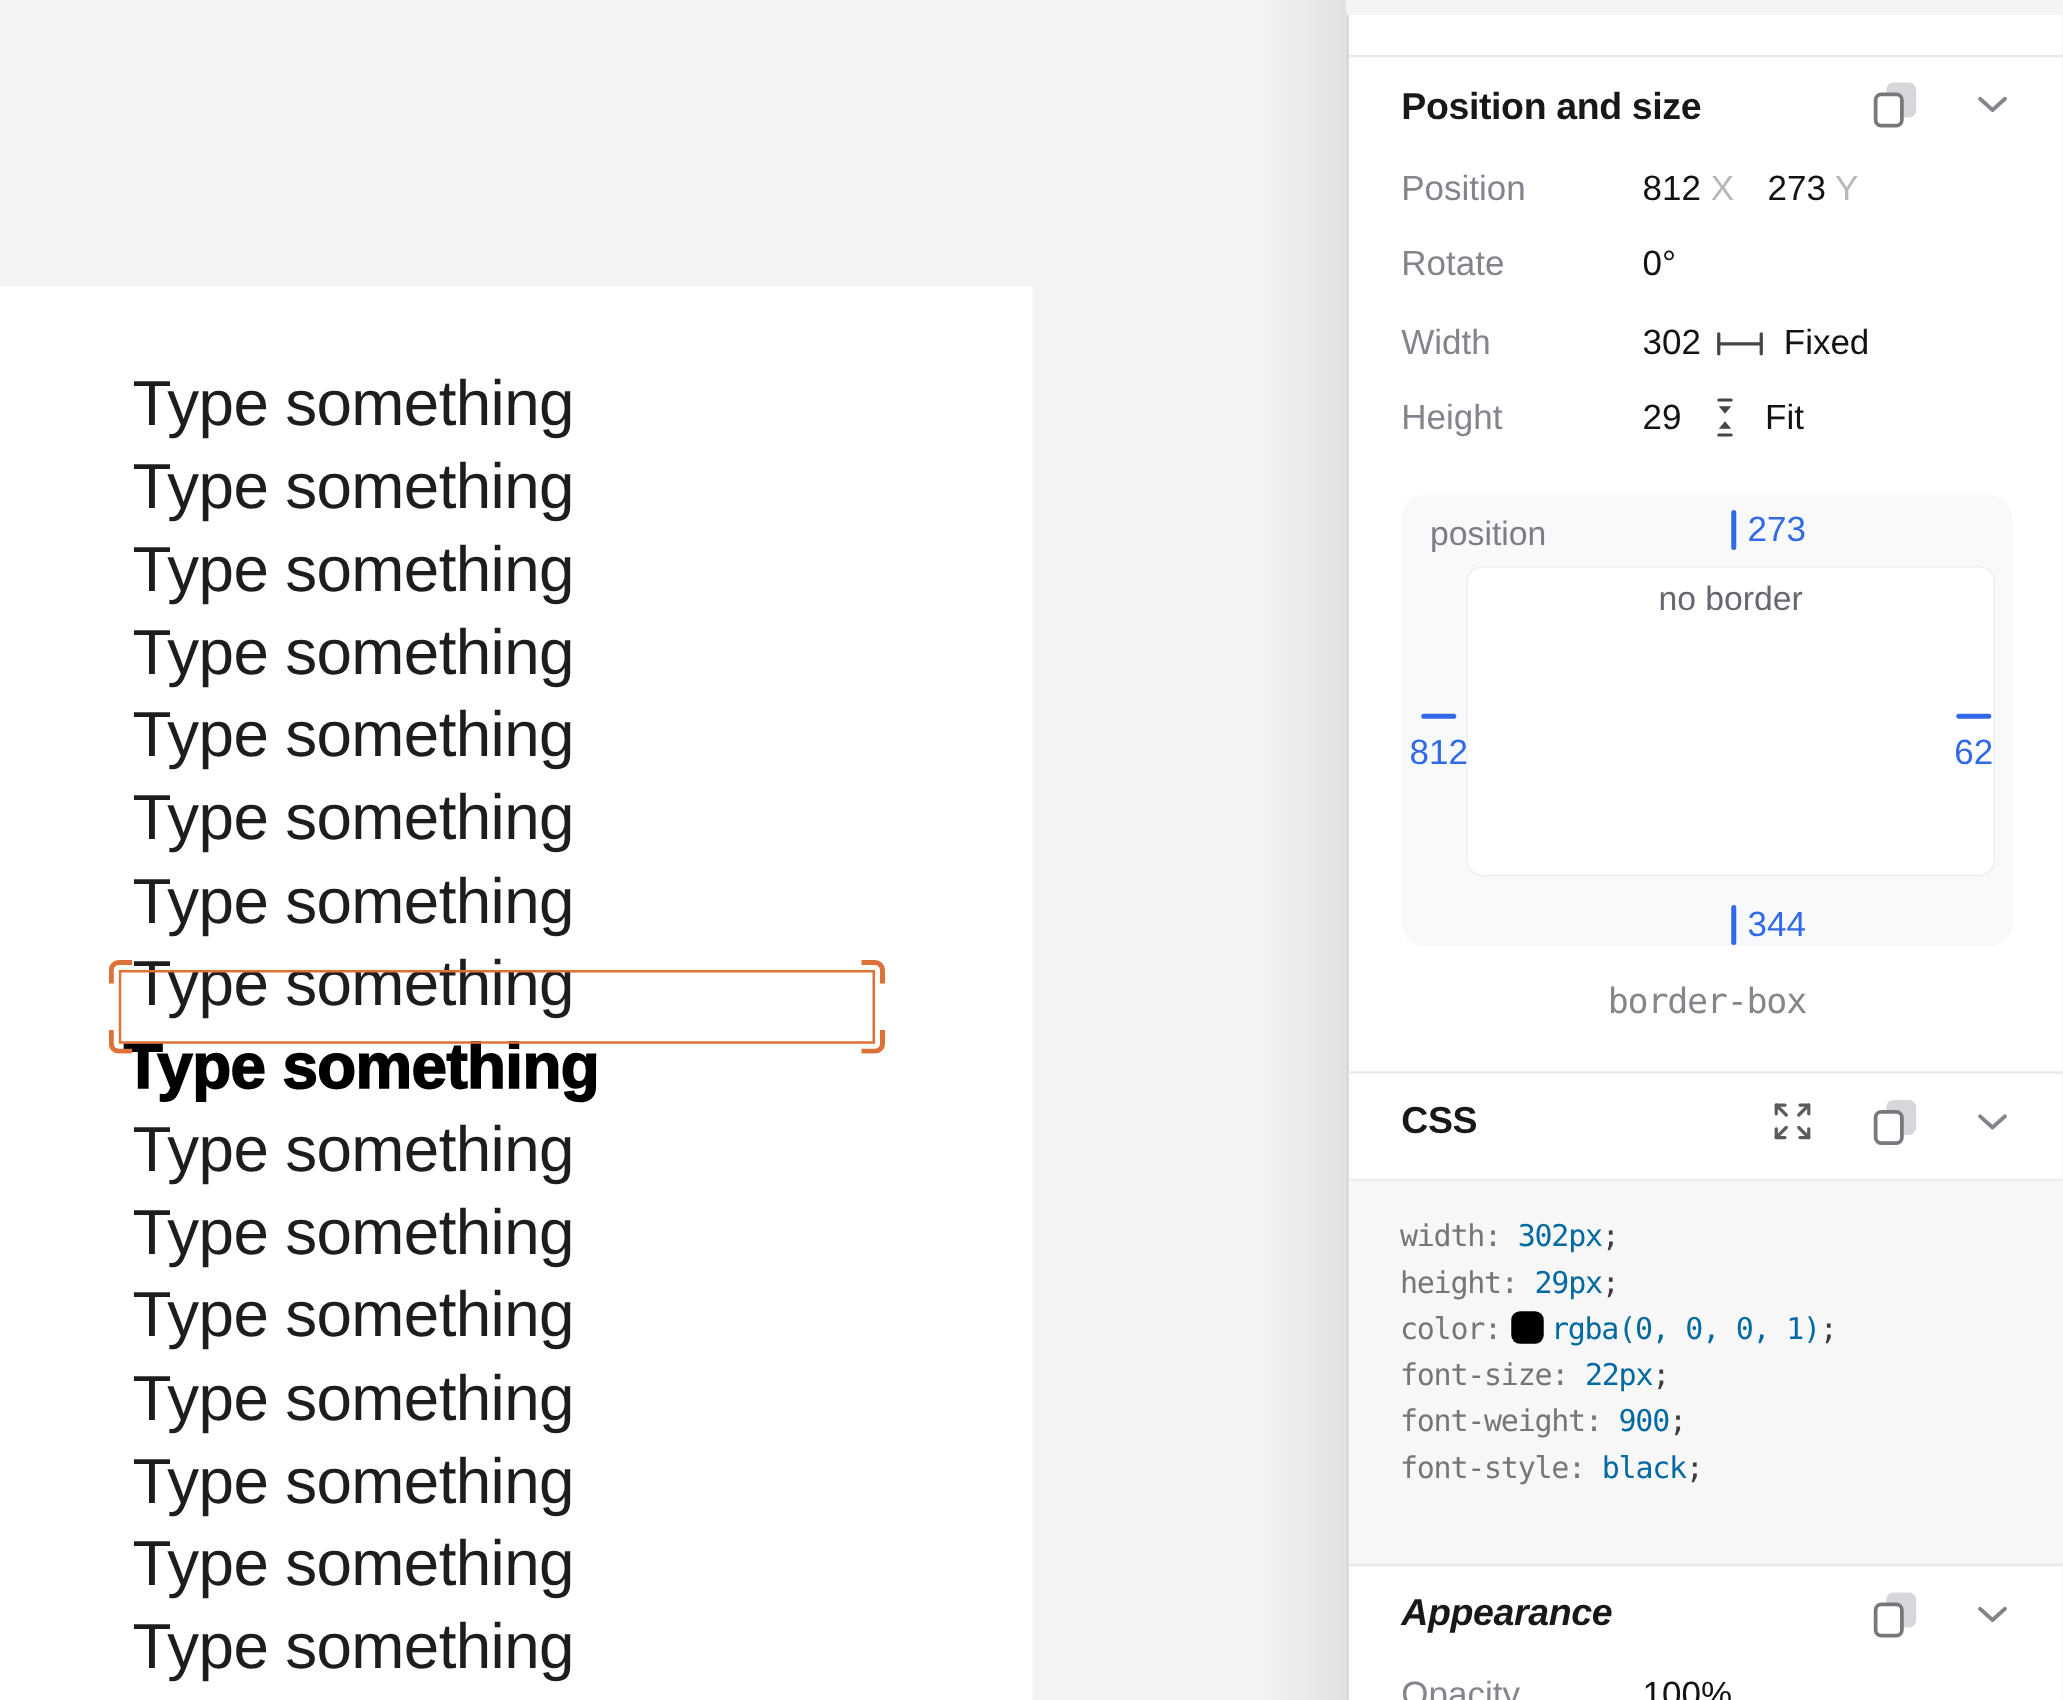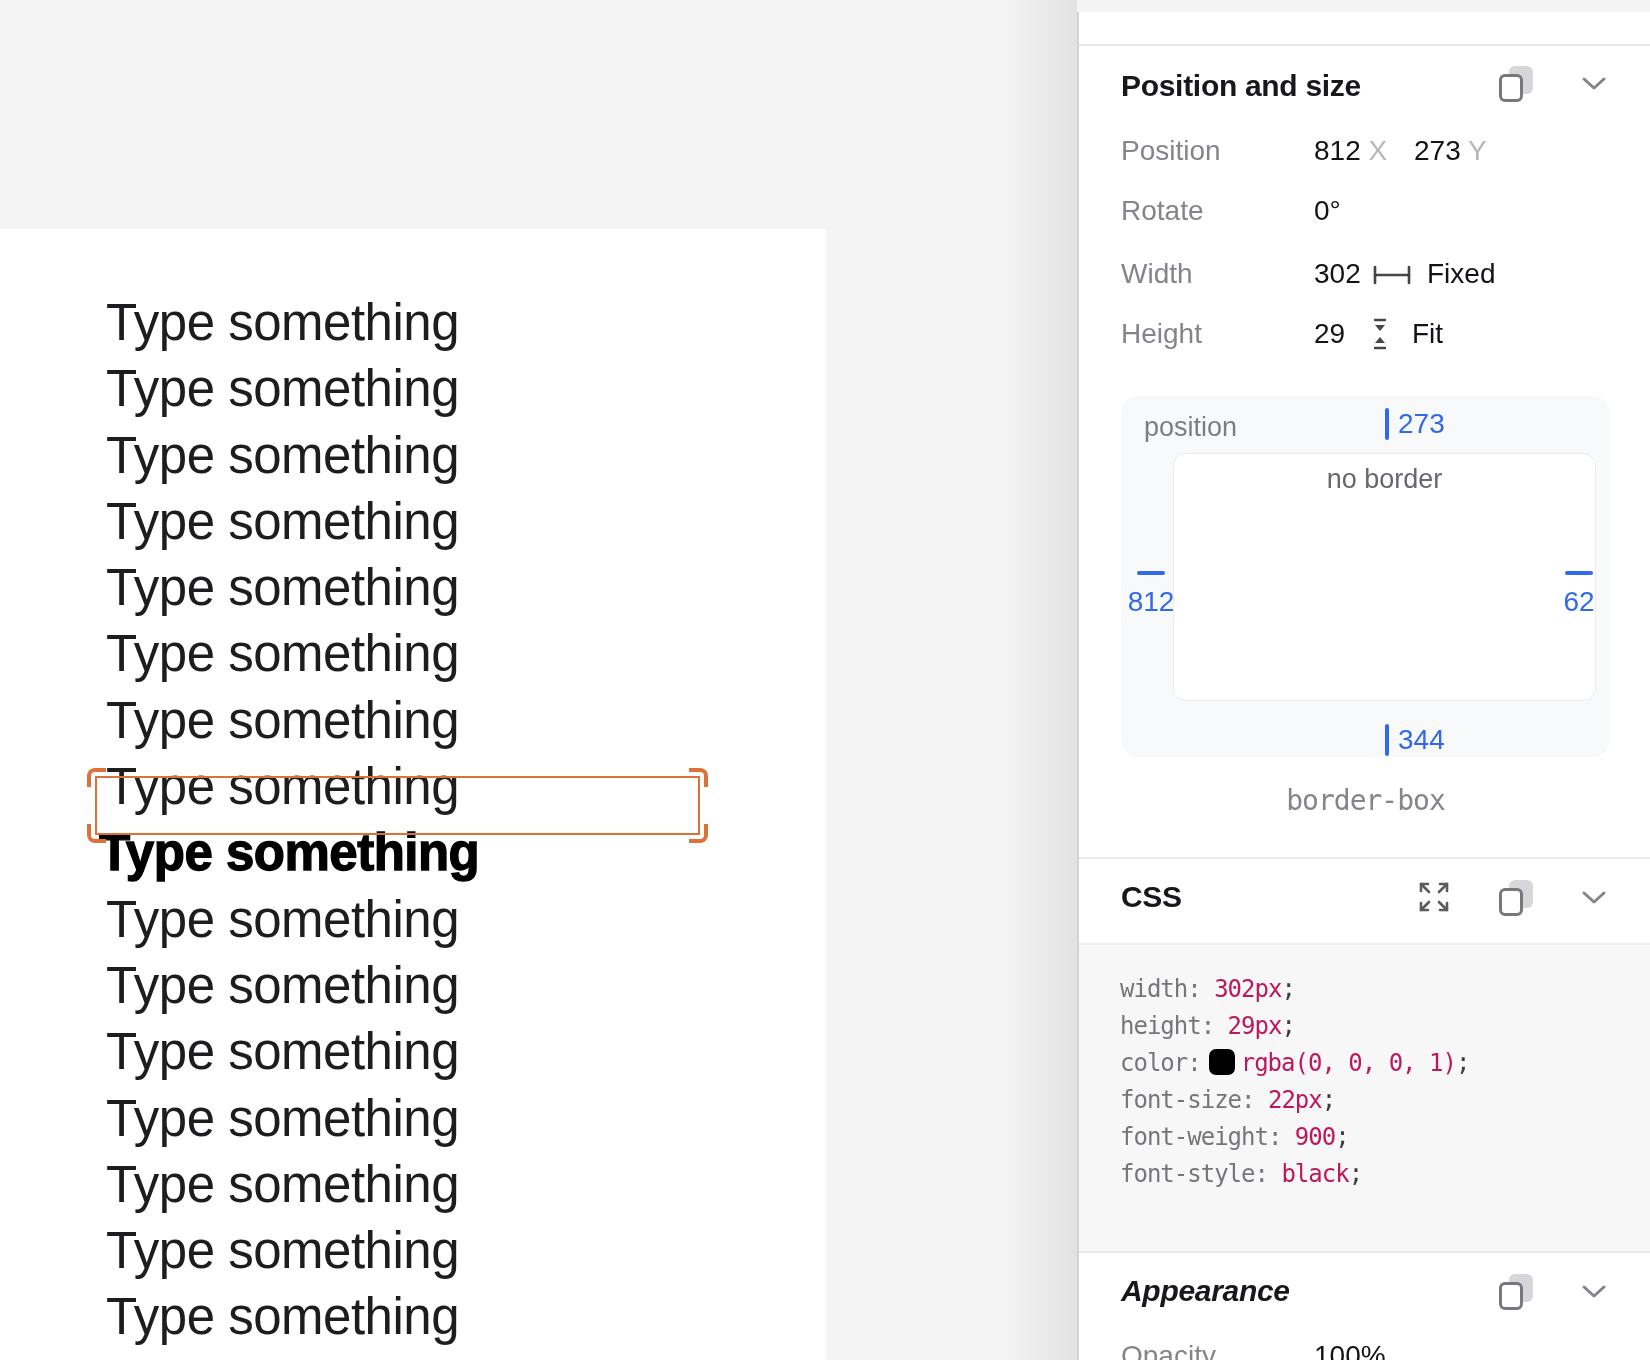--- a/index.html
+++ b/index.html
@@ -72,21 +72,21 @@
              font-family:"DejaVu Sans Mono", monospace; font-size:27px; color:#1a1a1e; letter-spacing:-1px; }
   .bm-footer { position:absolute; left:0; top:388px; width:100%; text-align:center;
                font-family:"DejaVu Sans Mono", monospace; font-size:28px; color:#85868c; letter-spacing:-1px; }
 
   
   .code-block { position:absolute; left:0; top:933px; width:573px; height:306px; background:#f7f7f8; }
   .code-lines { position:absolute; left:41px; top:26px; }
   .code-line { height:37px; line-height:37px; font-family:"DejaVu Sans Mono", monospace;
                font-size:24px; letter-spacing:-1px; white-space:nowrap; }
   .code-prop { color:#76767a;margin-top:24px; }
-  .code-val { color:#be185d; }
+  .code-val { color:#0369a1; }
   .code-semi { color:#3c3c40; }
   .swatch { display:inline-block; width:26px; height:26px; background:#000;
             border-radius:7px; vertical-align:-4px; margin:0 6px 0 8px; }
 
   .expand-icon { position:absolute; width:34px; height:34px; }
 </style>
 </head>
 <body>
 
 <div class="stage">

